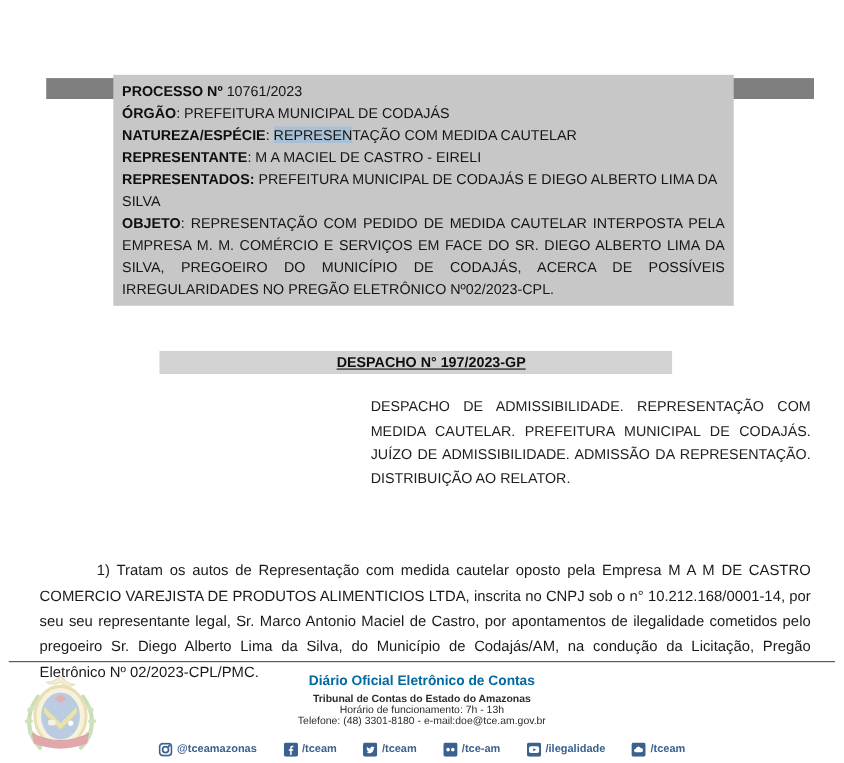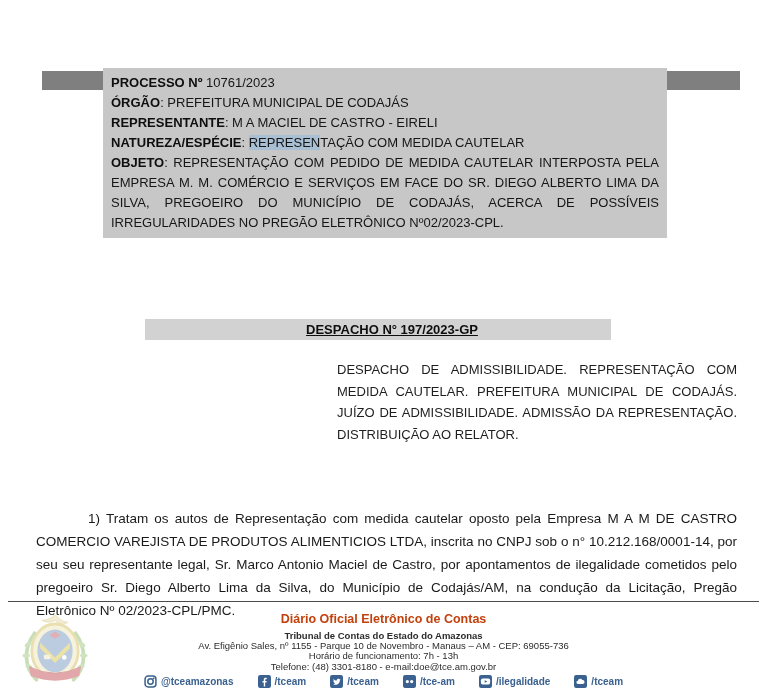--- a/index.html
+++ b/index.html
@@ -36,43 +36,44 @@
   }
   
   .body-par{
     position:absolute;left:36px;top:468px;width:701px;
     font-size:13.5px;line-height:23px;text-align:justify;text-indent:52px;color:#1a1a1a;margin-top:39px;
   }
   
   .footer-line{position:absolute;left:8px;top:601px;width:751px;border-top:1.5px solid #4a4a4a;}
   .logo{position:absolute;left:16px;top:609px;width:78px;height:82px;}
   .footer-text{position:absolute;left:0;top:611px;width:767px;text-align:center;color:#2b2b2b;}
-  .f-title{font-size:12.5px;font-weight:bold;line-height:16px;margin-bottom:3px;color:#c2410c;}
+  .f-title{font-size:12.5px;font-weight:bold;line-height:16px;margin-bottom:3px;color:#0369a1;}
   .f-org{font-size:9.5px;font-weight:bold;line-height:11px;}
   .f-line{font-size:9.5px;line-height:10.3px;}
   .social{
     position:absolute;left:0;top:675px;width:767px;
     display:flex;justify-content:center;align-items:center;gap:24px;
     color:var(--social-blue,#3a618f);font-size:10px;font-weight:bold;
   }
   .s-item{display:flex;align-items:center;gap:4px;}
   .s-item svg{display:block;}
 </style>
 </head>
 <body>
 
 <div class="page">
 
   <div class="banner">CAUTELAR</div>
 
   <div class="info-box">
     <div class="info-row"><b>PROCESSO Nº</b><span> 10761/2023</span></div>
     <div class="info-row"><b>ÓRGÃO</b><span>: PREFEITURA MUNICIPAL DE CODAJÁS</span></div>
+    <div class="info-row"><b>NATUREZA/ESPÉCIE</b><span>: </span><span class="hl">REPRESEN</span><span>TAÇÃO COM MEDIDA CAUTELAR</span></div>
     <div class="info-row"><b>REPRESENTANTE</b><span>: M A MACIEL DE CASTRO - EIRELI</span></div>
-    <div class="info-row"><b>NATUREZA/ESPÉCIE</b><span>: </span><span class="hl">REPRESEN</span><span>TAÇÃO COM MEDIDA CAUTELAR</span></div>
+    <div class="info-row"><b>REPRESENTADOS:</b><span> PREFEITURA MUNICIPAL DE CODAJÁS E DIEGO ALBERTO LIMA DA SILVA</span></div>
     <div class="info-row justify"><b>OBJETO</b><span>: REPRESENTAÇÃO COM PEDIDO DE MEDIDA CAUTELAR INTERPOSTA PELA EMPRESA M. M. COMÉRCIO E SERVIÇOS EM FACE DO SR. DIEGO ALBERTO LIMA DA SILVA, PREGOEIRO DO MUNICÍPIO DE CODAJÁS, ACERCA DE POSSÍVEIS IRREGULARIDADES NO PREGÃO ELETRÔNICO Nº02/2023-CPL.</span></div>
   </div>
 
   <div class="despacho">
     <span>DESPACHO N° 197/2023-GP</span>
   </div>
 
   <div class="ementa">DESPACHO DE ADMISSIBILIDADE. REPRESENTAÇÃO COM MEDIDA CAUTELAR. PREFEITURA MUNICIPAL DE CODAJÁS. JUÍZO DE ADMISSIBILIDADE. ADMISSÃO DA REPRESENTAÇÃO. DISTRIBUIÇÃO AO RELATOR.</div>
 
   <div class="body-par">1) Tratam os autos de Representação com medida cautelar oposto pela Empresa M A M DE CASTRO COMERCIO VAREJISTA DE PRODUTOS ALIMENTICIOS LTDA, inscrita no CNPJ sob o n° 10.212.168/0001-14, por seu seu representante legal, Sr. Marco Antonio Maciel de Castro, por apontamentos de ilegalidade cometidos pelo pregoeiro Sr. Diego Alberto Lima da Silva, do Município de Codajás/AM, na condução da Licitação, Pregão Eletrônico Nº 02/2023-CPL/PMC.</div>
@@ -97,21 +98,20 @@
       <circle cx="52" cy="52" r="2.5" fill="#ffffff"></circle>
       <rect x="30" y="49" width="7" height="5" rx="1" fill="#f3efdc"></rect>
       <path d="M14 62 Q42 76 70 62 L68 72 Q42 82 16 72 Z" fill="#d98f93"></path>
       <path d="M14 62 Q42 76 70 62" fill="none" stroke="#c97f85" stroke-width="1"></path>
     </g>
   </svg>
 
   <div class="footer-text">
     <div class="f-title">Diário Oficial Eletrônico de Contas</div>
     <div class="f-org">Tribunal de Contas do Estado do Amazonas</div>
-    <div class="f-line">Av. Efigênio Sales, nº 1155 - Parque 10 de Novembro - Manaus – AM - CEP: 69055-736</div>
     <div class="f-line">Horário de funcionamento: 7h - 13h</div>
     <div class="f-line">Telefone: (48) 3301-8180 - e-mail:doe@tce.am.gov.br</div>
   </div>
 
   <div class="social">
     <span class="s-item">
       <svg width="13" height="13" viewBox="0 0 24 24">
           <rect x="2" y="2" width="20" height="20" rx="5.5" fill="none" stroke="currentColor" stroke-width="2.8"></rect>
           <circle cx="12" cy="12" r="5" fill="none" stroke="currentColor" stroke-width="2.8"></circle>
           <circle cx="17.8" cy="6.2" r="1.8" fill="currentColor"></circle>

